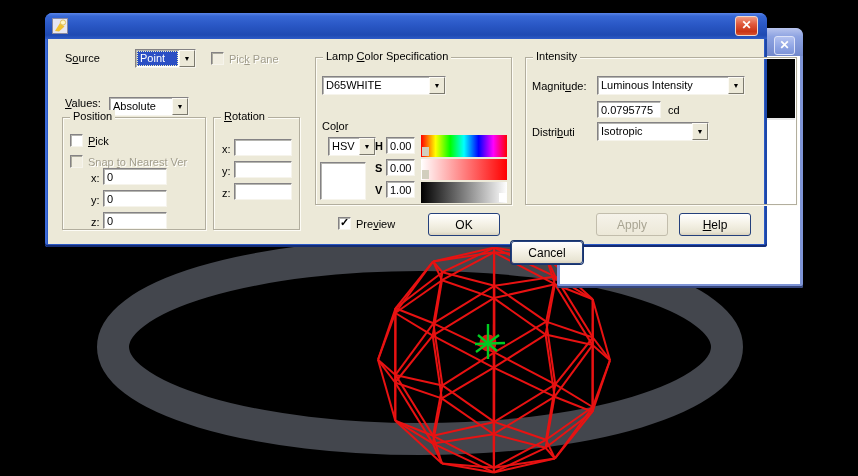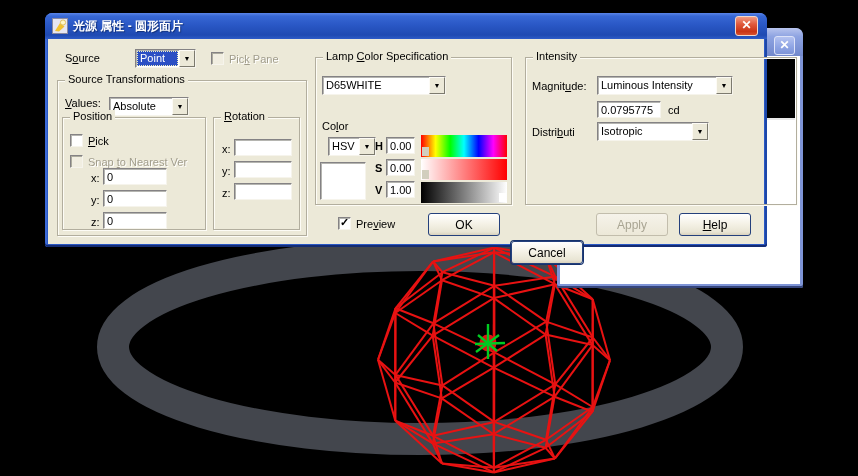--- a/index.html
+++ b/index.html
@@ -212,38 +212,34 @@
 
   <div class="dialog">
     <div class="titlebar">
       <span class="title-icon">
         <svg viewBox="0 0 16 16" width="16" height="16">
           <rect x="0.5" y="0.5" width="15" height="15" fill="#e6e6f2" stroke="#8a8aa0"></rect>
           <path d="M3 13 L8 5 L12.5 8.5 L7 13.5 Z" fill="#f2c230"></path>
           <circle cx="11" cy="4.5" r="2.6" fill="#fff8c8" stroke="#e0c060"></circle>
         </svg>
       </span>
-      <span class="title-text">光源 属性 - 圆形面片</span>
       <div class="close-btn">
         <span>✕</span>
       </div>
     </div>
     <div class="client"></div>
 
     <span class="lbl" style="left:20px;top:39px">S<u>o</u>urce</span>
     <div class="cmb" style="left:90px;top:36px;width:61px">
       <span class="cmb-text sel">Point</span>
       <span class="cmb-btn">▼</span>
     </div>
     <span class="cb dis" style="left:166px;top:39px"></span>
     <span class="lbl gray" style="left:184px;top:40px;width:70px;overflow:hidden">Pic<u>k</u> Pane</span>
 
-    <div class="grp" style="left:12px;top:67px;width:250px;height:156px">
-      <span class="grp-t">Source Transformations</span>
-    </div>
     <span class="lbl" style="left:20px;top:84px"><u>V</u>alues:</span>
     <div class="cmb" style="left:64px;top:84px;width:80px">
       <span class="cmb-text">Absolute</span>
       <span class="cmb-btn">▼</span>
     </div>
 
     <div class="grp" style="left:17px;top:104px;width:144px;height:113px">
       <span class="grp-t">Position</span>
     </div>
     <span class="cb" style="left:25px;top:121px"></span>
@@ -293,21 +289,21 @@
       <span class="bar-mk left"></span>
     </div>
     <div class="bar" style="left:376px;top:169px;width:86px;height:21px;background:linear-gradient(90deg,#000,#fff)">
       <span class="bar-mk right"></span>
     </div>
 
     <div class="grp" style="left:480px;top:44px;width:272px;height:148px">
       <span class="grp-t">Intensity</span>
     </div>
     <span class="lbl" style="left:487px;top:67px">Magnit<u>u</u>de:</span>
-    <div class="cmb" style="left:552px;top:63px;width:136px">
+    <div class="cmb" style="left:552px;top:63px;width:148px">
       <span class="cmb-text">Luminous Intensity</span>
       <span class="cmb-btn">▼</span>
     </div>
     <input class="fld" style="left: 552px; top: 88px; width: 64px;" value="0.0795775">
     <span class="lbl" style="left:623px;top:91px">cd</span>
     <span class="lbl" style="left:487px;top:113px">Distri<u>b</u>uti</span>
     <div class="cmb" style="left:552px;top:109px;width:112px">
       <span class="cmb-text">Isotropic</span>
       <span class="cmb-btn">▼</span>
     </div>

